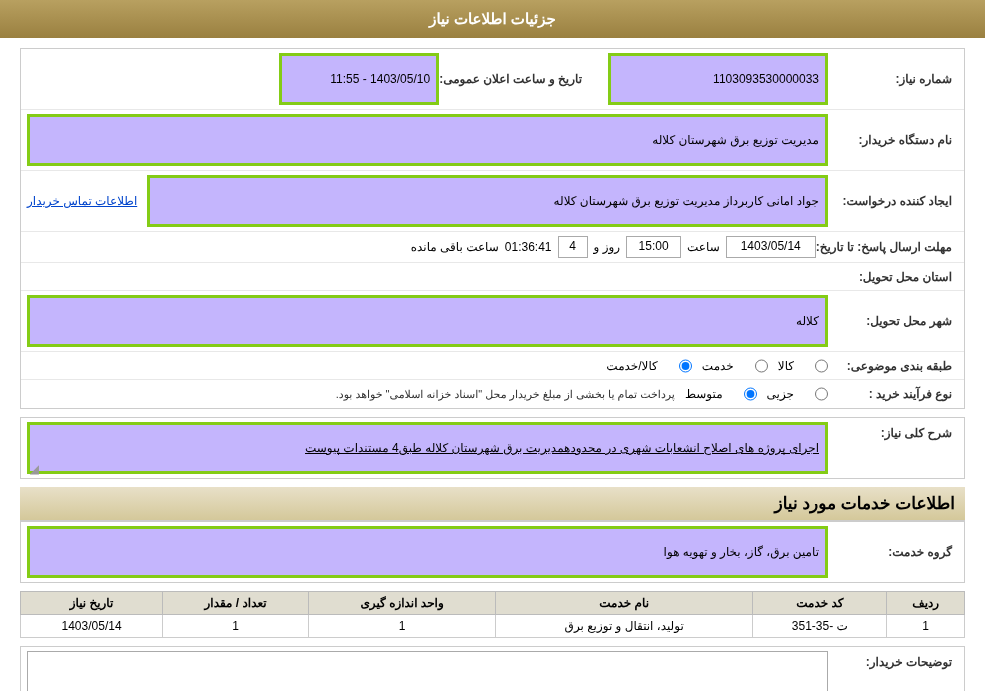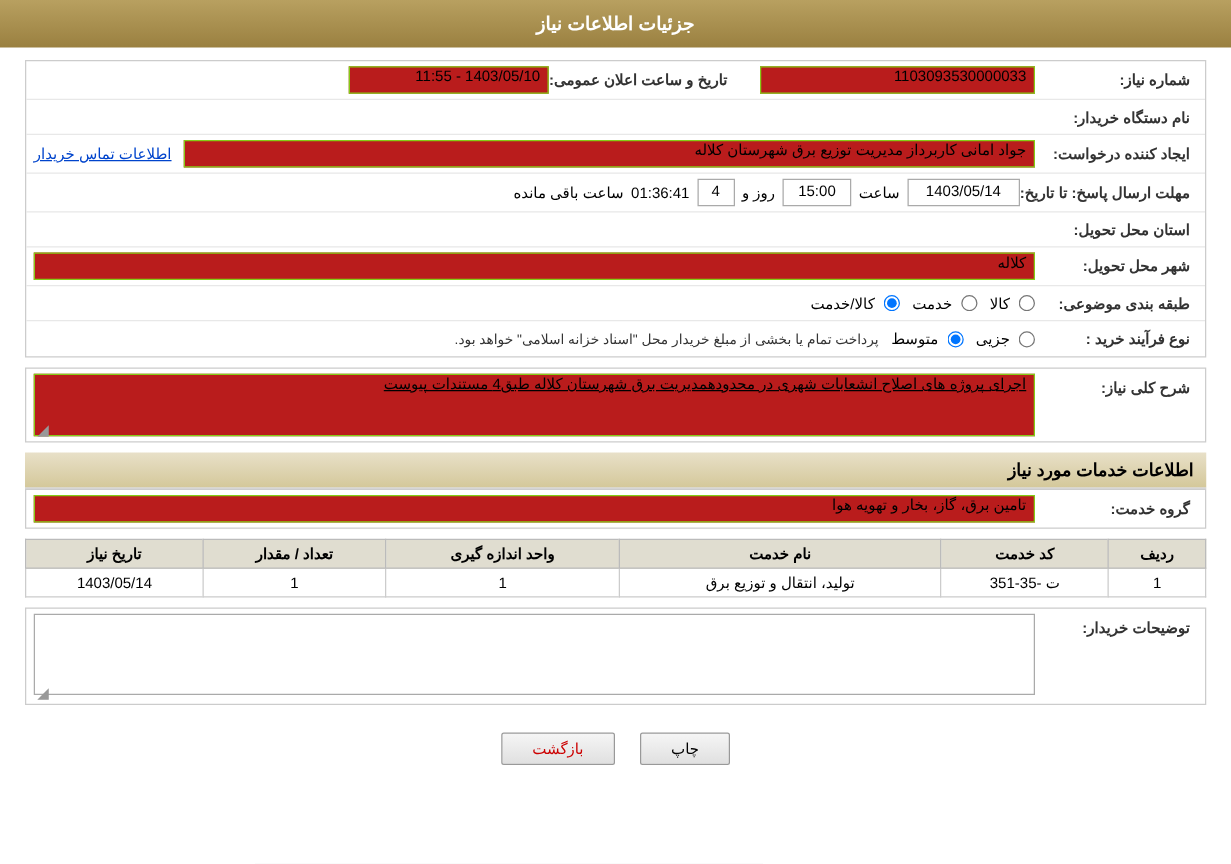--- a/index.html
+++ b/index.html
@@ -41,23 +41,23 @@
       border-bottom: none;
     }
     .label {
       color: #333;
       font-weight: bold;
       white-space: nowrap;
       min-width: 130px;
       padding-right: 6px;
     }
     .value-box {
-      border: 1px solid #84cc16;
-      background: #b91c1c;
-      padding: 0 6px;
+      border: 3px solid #84cc16;
+      background: #c4b5fd;
+      padding: 16px 6px;
       min-height: 22px;
       flex: 1;
       text-align: right;
     }
     .link-blue {
       color: #0044cc;
       text-decoration: underline;
       cursor: pointer;
     }
     .inline-group {
@@ -73,28 +73,27 @@
       min-height: 22px;
       text-align: center;
     }
     .radio-group {
       display: flex;
       align-items: center;
       gap: 10px;
     }
     .radio-item {
       display: flex;
-      align-items: center;
-      gap: 7px;
+      gap: 21px;
     }
     .section-header {
       background: linear-gradient(to bottom, #e8e0c8, #d4c89a);
       padding: 6px 10px;
       font-weight: bold;
-      font-size: 14px;
+      font-size: 17px;
       border-bottom: 1px solid #ccc;
       text-align: right;
     }
     .table-section {
       margin-bottom: 8px;
     }
     table {
       width: 100%;
       border-collapse: collapse;
     }
@@ -175,20 +174,21 @@
       <div class="form-row">
         <span class="label">شماره نیاز:</span>
         <div class="value-box" style="max-width:220px;">1103093530000033</div>
         <span style="width:20px;"></span>
         <span class="label" style="min-width:auto;">تاریخ و ساعت اعلان عمومی:</span>
         <div class="value-box" style="max-width:160px;">1403/05/10 - 11:55</div>
       </div>
 
       <div class="form-row">
         <span class="label">نام دستگاه خریدار:</span>
+        <div class="value-box">مدیریت توزیع برق شهرستان کلاله</div>
       </div>
 
       <div class="form-row">
         <span class="label">ایجاد کننده درخواست:</span>
         <div class="value-box">جواد امانی کاربرداز مدیریت توزیع برق شهرستان کلاله</div>
         <span style="width:10px;"></span>
         <span class="link-blue">اطلاعات تماس خریدار</span>
       </div>
 
       <div class="form-row">

